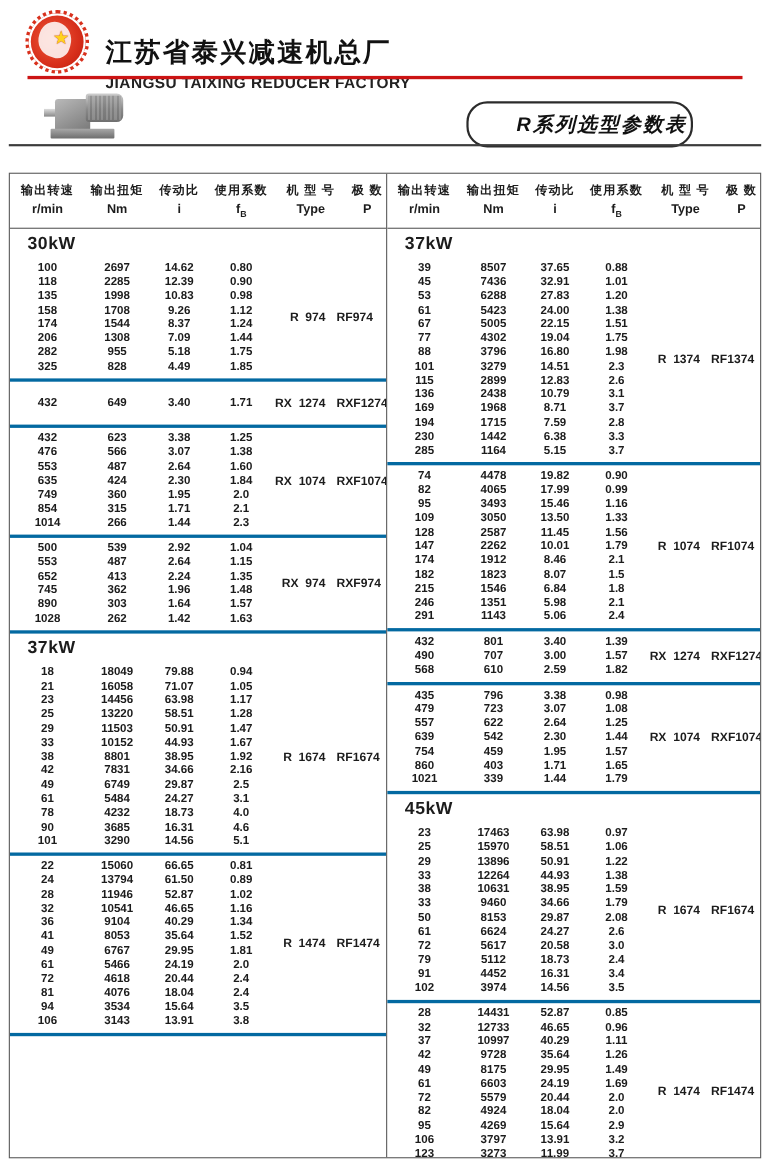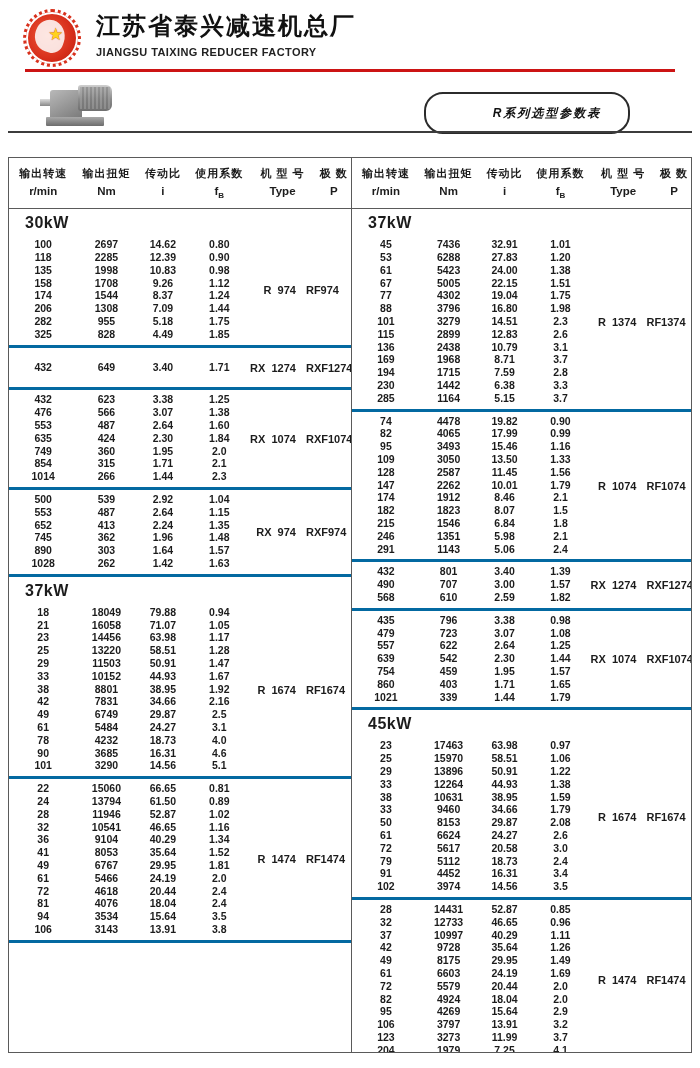--- a/index.html
+++ b/index.html
@@ -9,34 +9,34 @@
   }
   
   .logo{position:absolute;left:26px;top:12px;width:52px;height:52px;border-radius:50%;
     background:radial-gradient(circle at 42% 45%, #ef5a3a 0%, #d8301c 55%, #b81608 100%);
     box-shadow:0 0 0 2px #fff inset;}
   .logo .swirl{position:absolute;left:9px;top:8px;width:30px;height:32px;border-radius:50% 60% 40% 55%;
     background:#fff;opacity:.85;transform:rotate(18deg);}
   .logo .star{position:absolute;left:22px;top:12px;font-size:17px;color:#ffd21e;
     text-shadow:0 0 1px #a00;}
   .logo .teeth{position:absolute;inset:-3px;border-radius:50%;border:3px dotted #d8301c;}
-  .company{position:absolute;left:96px;top:10px;}
+  .company{position:absolute;left:96px;top:31px;}
   .company .cn{font-size:24px;font-weight:bold;letter-spacing:2px;color:#111;}
-  .company .en{font-size:11px;font-weight:bold;letter-spacing:.4px;color:#222;margin-top:4px;}
+  .company .en{font-size:14px;font-weight:bold;letter-spacing:.4px;color:#222;margin-top:4px;}
   .red-rule{position:absolute;left:25px;top:69px;width:650px;height:3px;}
   
   .gearbox{position:absolute;left:40px;top:82px;width:80px;height:46px;}
   .gearbox .housing{position:absolute;left:10px;top:8px;width:32px;height:30px;background:linear-gradient(150deg,#b9b9b9,#777);border-radius:3px;}
   .gearbox .motor{position:absolute;left:38px;top:3px;width:34px;height:26px;background:linear-gradient(#cfcfcf,#8a8a8a 55%,#6f6f6f);border-radius:3px 6px 6px 3px;}
   .gearbox .fins{position:absolute;left:40px;top:5px;width:30px;height:22px;background:repeating-linear-gradient(90deg,#9d9d9d 0 2px,#777 2px 4px);opacity:.6;}
   .gearbox .shaft{position:absolute;left:0;top:17px;width:12px;height:7px;background:linear-gradient(#ddd,#888);}
   .gearbox .base{position:absolute;left:6px;top:35px;width:58px;height:9px;background:linear-gradient(#a8a8a8,#6d6d6d);border-radius:1px;}
   .badge{position:absolute;left:424px;top:92px;width:202px;height:38px;border:2px solid #2b2b2b;
     border-radius:19px;display:flex;align-items:center;justify-content:center;background:#fff;}
-  .badge span{font-size:12px;font-weight:bold;font-style:italic;letter-spacing:2px;color:#111;margin-left:40px;}
+  .badge span{font-size:18px;font-weight:bold;font-style:italic;letter-spacing:2px;color:#111;margin-left:40px;}
   .dark-rule{position:absolute;left:8px;top:131px;width:684px;height:2px;background:#3c3c3c;}
   
   .tables{position:absolute;left:8px;top:157px;width:684px;height:896px;
     border:1px solid #5a5a5a;display:flex;box-sizing:border-box;}
   .half{box-sizing:border-box;height:100%;overflow:hidden;}
   .half.left{width:343px;border-right:1px solid #5a5a5a;}
   .half.right{flex:1;}
   .thead{border-bottom:1px solid #5a5a5a;padding:6px 0 4px;}
   .hrow{display:flex;}
   .hcell{text-align:center;font-weight:bold;}
@@ -479,20 +479,26 @@
         <div class="hcell c3">i</div>
         <div class="hcell c4"><span>f</span><sub>B</sub></div>
         <div class="hcell c5">Type</div>
         <div class="hcell c6">P</div>
       </div>
     </div>
     <div class="tbody">
         <div class="section-label">37kW</div>
         <div class="block">
           <div class="drow">
+            <div class="dcell c1">39</div>
+            <div class="dcell c2">8507</div>
+            <div class="dcell c3">37.65</div>
+            <div class="dcell c4">0.88</div>
+          </div>
+          <div class="drow">
             <div class="dcell c1">45</div>
             <div class="dcell c2">7436</div>
             <div class="dcell c3">32.91</div>
             <div class="dcell c4">1.01</div>
           </div>
           <div class="drow">
             <div class="dcell c1">53</div>
             <div class="dcell c2">6288</div>
             <div class="dcell c3">27.83</div>
             <div class="dcell c4">1.20</div>

